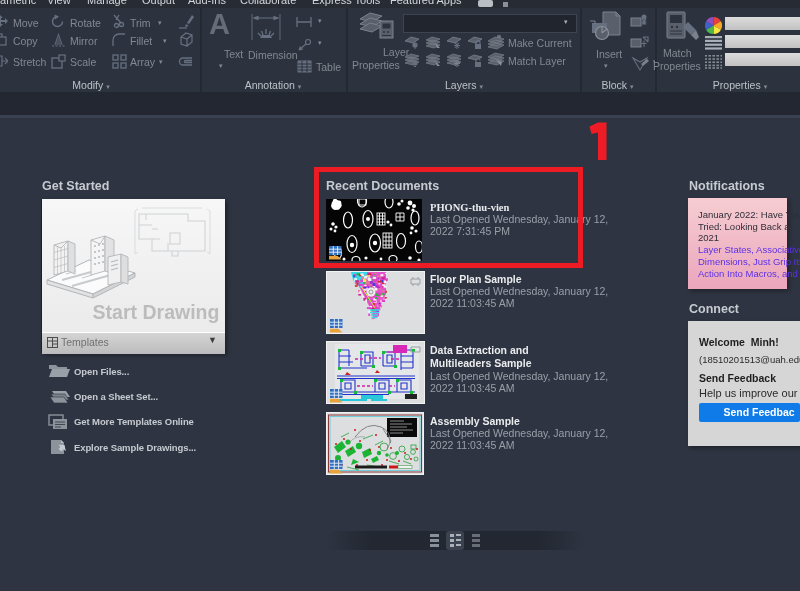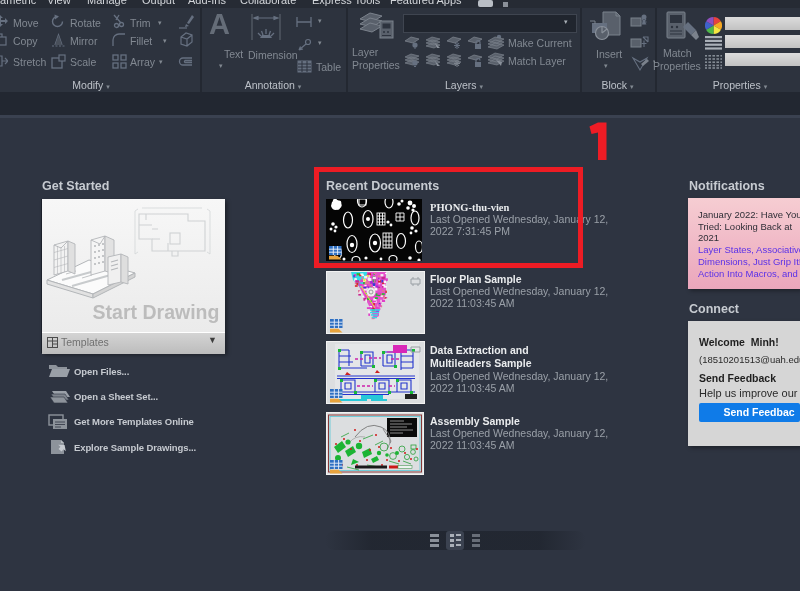--- a/index.html
+++ b/index.html
@@ -144,21 +144,21 @@
           <path d="M2 8 L12 2 L24 5 L14 11 Z"></path>
           <path d="M2 13 L12 7 L24 10 L14 16 Z"></path>
           <path d="M2 18 L12 12 L24 15 L14 21 Z"></path>
         </g>
         <rect x="22" y="10" width="13" height="17" fill="#59606b" stroke="#7b828c"></rect>
         <rect x="24.5" y="12.5" width="8" height="5" fill="#2d333e"></rect>
         <circle cx="26" cy="21" r="1" fill="#2d333e"></circle>
         <circle cx="30" cy="21" r="1" fill="#2d333e"></circle>
         <path d="M24 24.5 L33 24.5" stroke="#2d333e"></path>
       </svg>
-    <span class="rtxt" style="left:352px;top:38px;text-align:right;">Layer</span>
+    <span class="rtxt" style="left:383px;top:38px;text-align:right;">Layer</span>
     <span class="rtxt" style="left:352px;top:51px;">Properties</span>
     <div class="abs" style="left:403px;top:6px;width:172px;height:17px;background:#20252e;border:1px solid #3f4550;"></div>
     <span class="dd abs" style="left:564px;top:10px;color:#aab0b8;">▾</span>
     <g></g>
     <svg class="abs" style="left:404px;top:28px" width="17" height="14" viewBox="0 0 17 14">
         <path d="M1 5 L7 1 L15 3 L9 7 Z" fill="#59606b" stroke="#7b828c" stroke-width="0.8"></path>
         <circle cx="11" cy="9" r="2.6" fill="#667080"></circle>
         <path d="M10 12 L12 12" stroke="#667080"></path>
       </svg>
     <svg class="abs" style="left:425px;top:28px" width="17" height="14" viewBox="0 0 17 14">
@@ -777,21 +777,21 @@
     </svg>
   <svg class="abs" style="left:472px;top:534px" width="8" height="13" viewBox="0 0 8 13">
       <g fill="#686e78">
         <rect y="0" width="8" height="3"></rect>
         <rect y="5" width="8" height="3"></rect>
         <rect y="10" width="8" height="3"></rect>
       </g>
     </svg>
 
   <div class="h1" style="left:689px;top:179px;">Notifications</div>
-  <div class="abs" style="left:688px;top:198px;width:112px;height:91px;background:linear-gradient(#f6cdd2,#eba6bc);box-shadow:2px 2px 4px rgba(0,0,0,0.35);">
+  <div class="abs" style="left:688px;top:198px;width:99px;height:91px;background:linear-gradient(#f6cdd2,#eba6bc);box-shadow:2px 2px 4px rgba(0,0,0,0.35);">
     <div class="abs" style="left:10px;top:11px;font-size:9.5px;line-height:11.7px;color:#2e2e36;white-space:nowrap;">January 2022: Have You<br>Tried: Looking Back at<br>2021<br><span style="color:#5a30e8;">Layer States, Associative<br>Dimensions, Just Grip It!,<br>Action Into Macros, and m</span></div>
   </div>
   <div class="h1" style="left:689px;top:302px;">Connect</div>
   <div class="abs" style="left:688px;top:321px;width:112px;height:125px;background:#d6d6d6;box-shadow:2px 2px 4px rgba(0,0,0,0.35);">
     <div class="abs" style="left:11px;top:15px;font-size:10.5px;font-weight:bold;color:#1e1e1e;">Welcome&nbsp; Minh!</div>
     <div class="abs" style="left:11px;top:33px;font-size:9.5px;color:#2a2a2a;white-space:nowrap;">(18510201513@uah.edu.v</div>
     <div class="abs" style="left:11px;top:51px;font-size:10.5px;font-weight:bold;color:#1e1e1e;">Send Feedback</div>
     <div class="abs" style="left:11px;top:66px;font-size:11px;color:#2a2a2a;white-space:nowrap;">Help us improve our pro</div>
     <div class="abs" style="left:11px;top:82px;width:101px;height:19px;background:#0f7be8;border-radius:2px;">
       <div class="abs" style="left:0;top:3px;width:120px;text-align:center;font-size:10.5px;font-weight:bold;color:#fff;">Send Feedbac</div>

